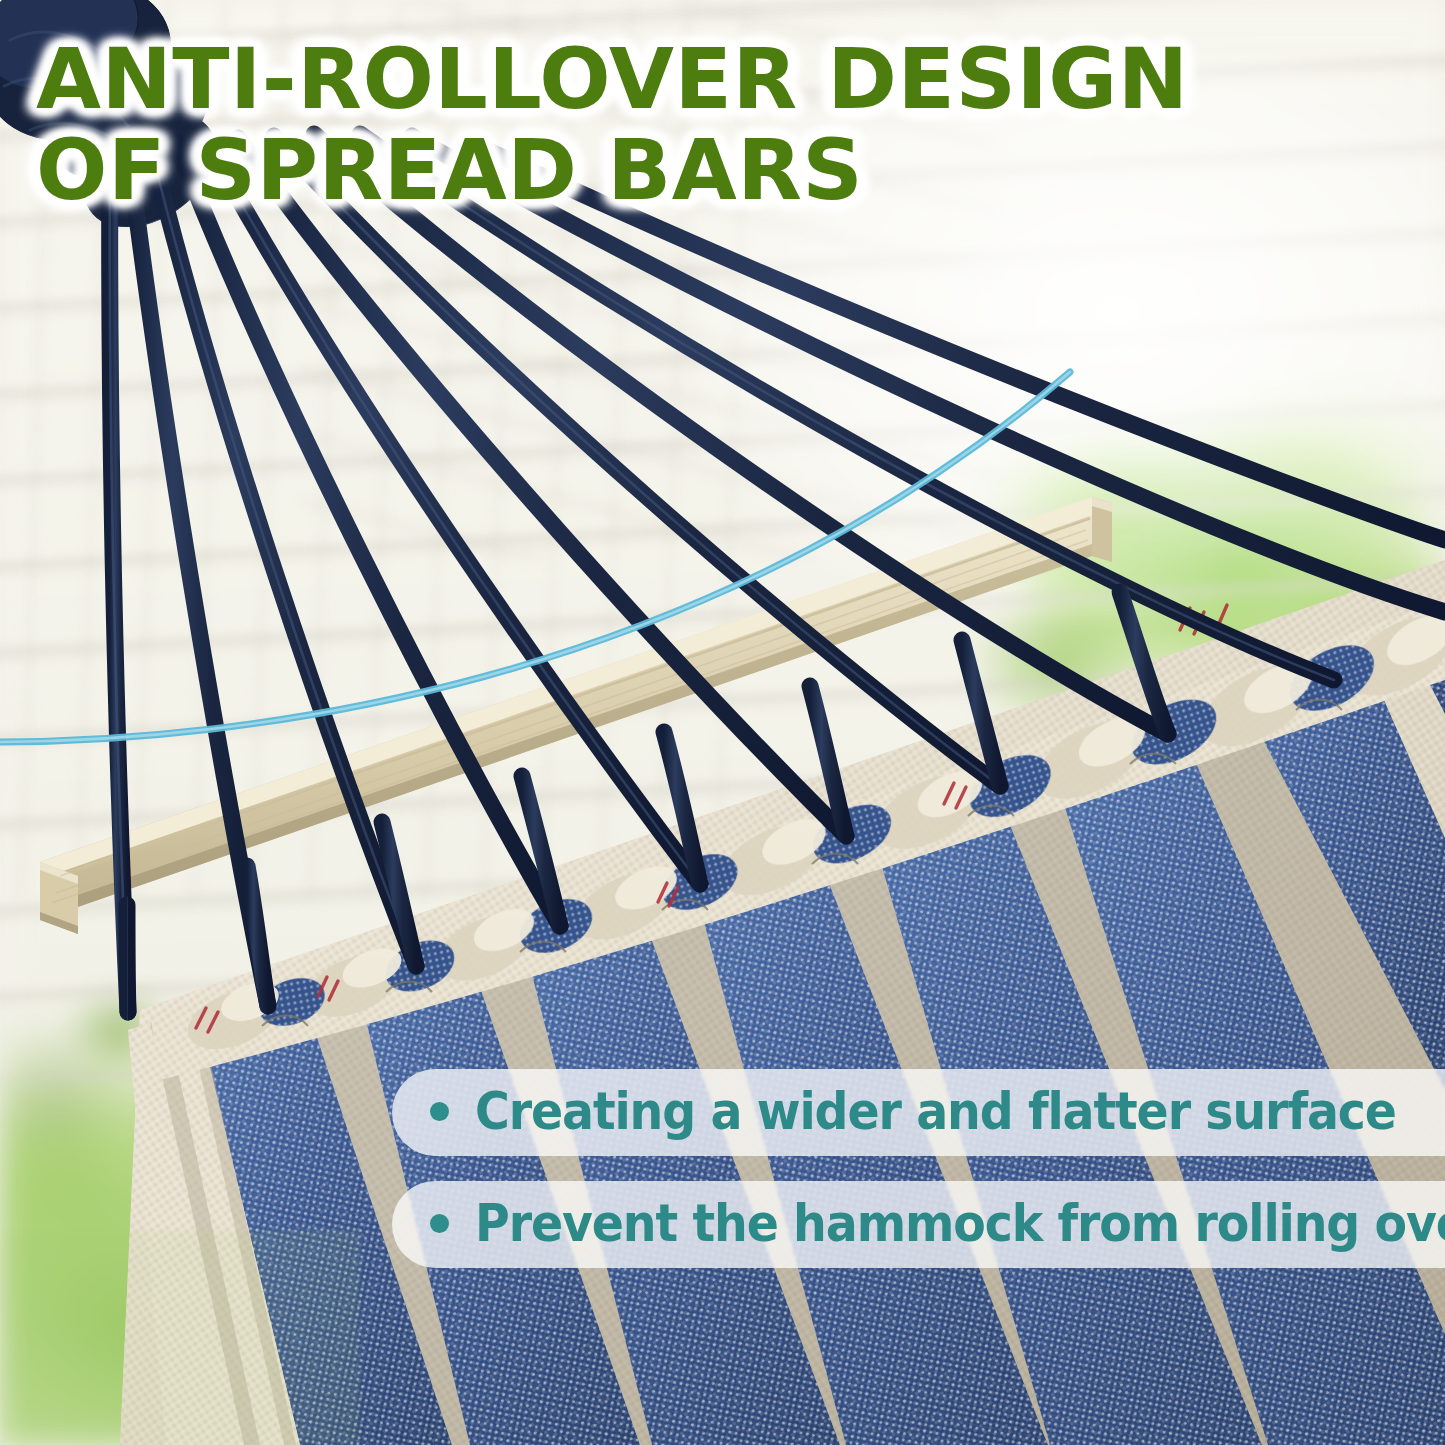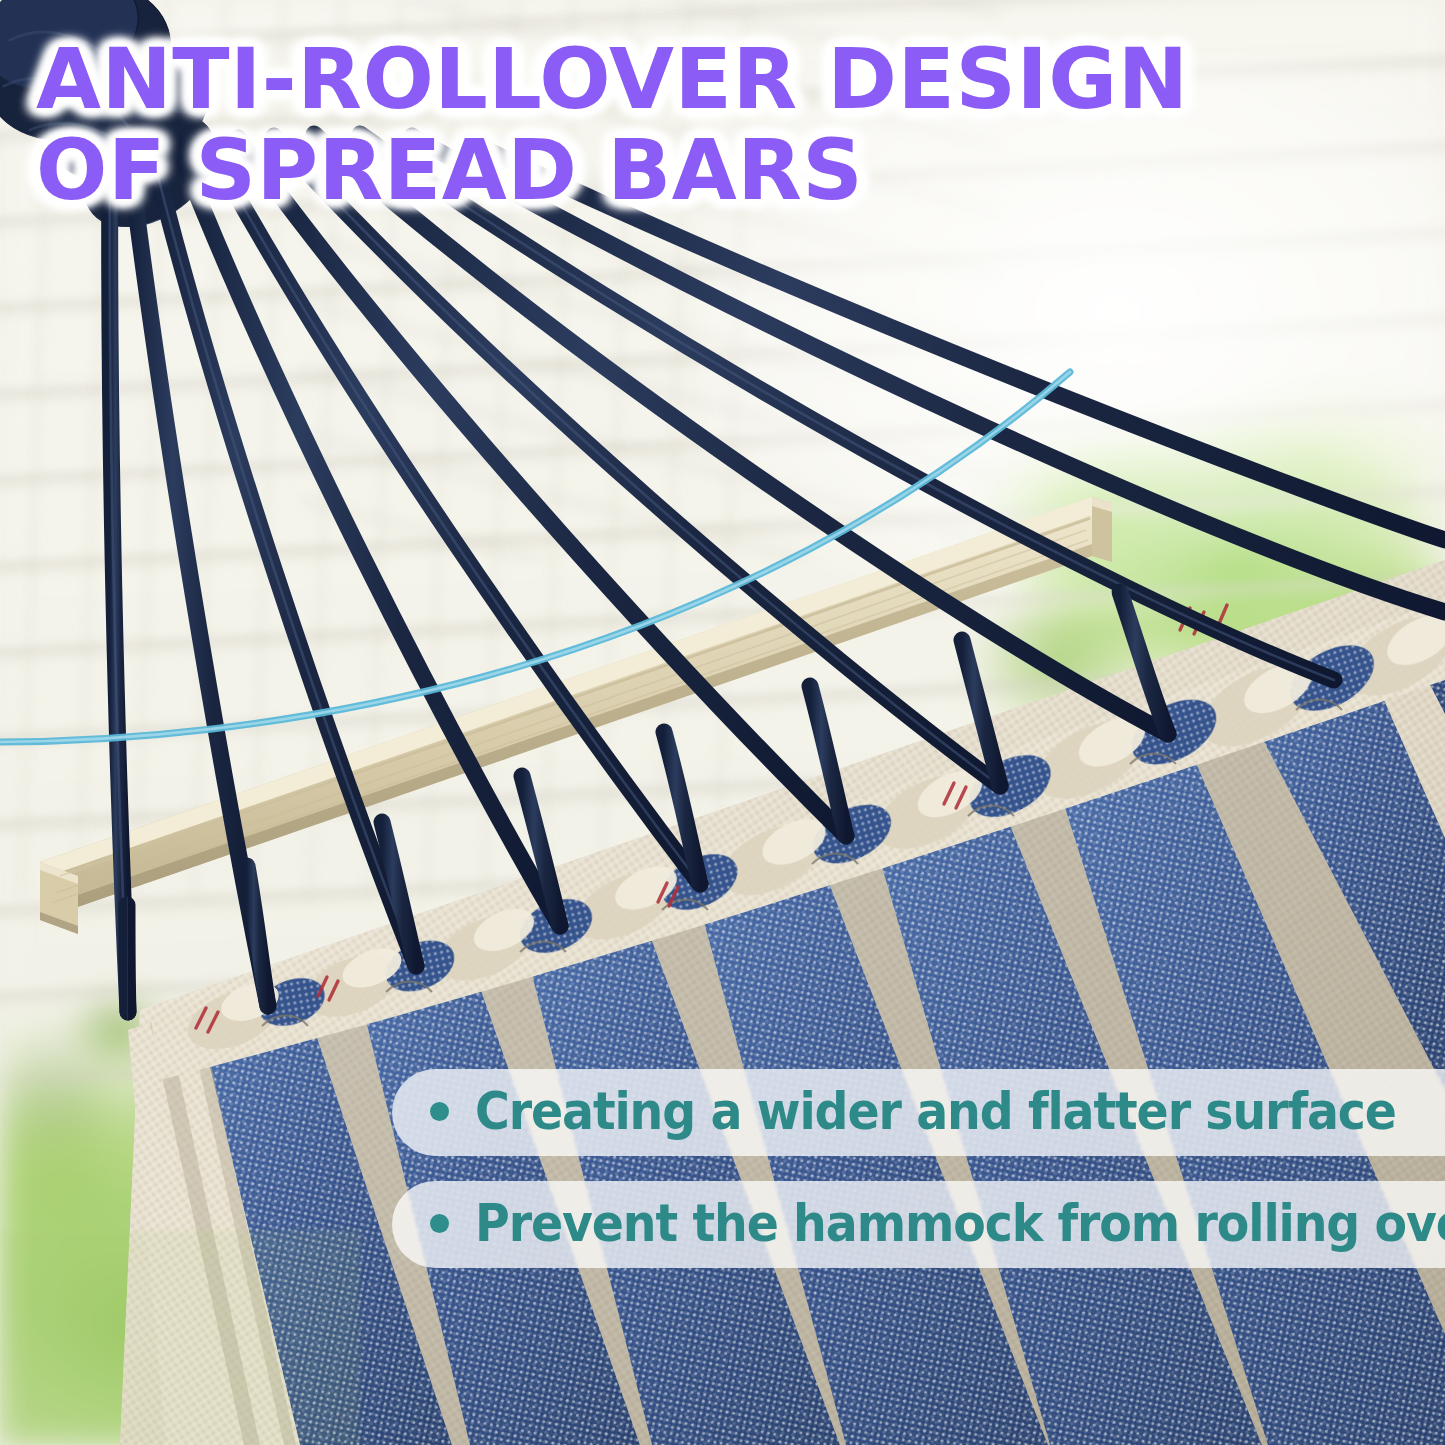--- a/index.html
+++ b/index.html
@@ -87,21 +87,21 @@
   
   .headline{
     position:absolute;
     left:36px; top:34px;
     width:1180px;
     font-family:"DejaVu Sans", sans-serif;
     font-weight:700;
     font-size:84px;
     line-height:1.08;
     letter-spacing:0.5px;
-    color:#8b5cf6;
+    color:#4d7c0f;
     text-transform:uppercase;
     -webkit-text-stroke: 0px;
     text-shadow:
       0 0 3px #fff, 0 0 3px #fff,
       3px 0 6px #fff, -3px 0 6px #fff, 0 3px 6px #fff, 0 -3px 6px #fff,
       5px 5px 9px #fff, -5px 5px 9px #fff, 5px -5px 9px #fff, -5px -5px 9px #fff,
       7px 0 11px #fff, -7px 0 11px #fff, 0 7px 11px #fff, 0 -7px 11px #fff,
       9px 3px 12px #fff, -9px 3px 12px #fff, 9px -3px 12px #fff, -9px -3px 12px #fff,
       0 0 16px #fff, 0 0 20px rgba(255,255,255,.9);
     white-space:pre-line;

